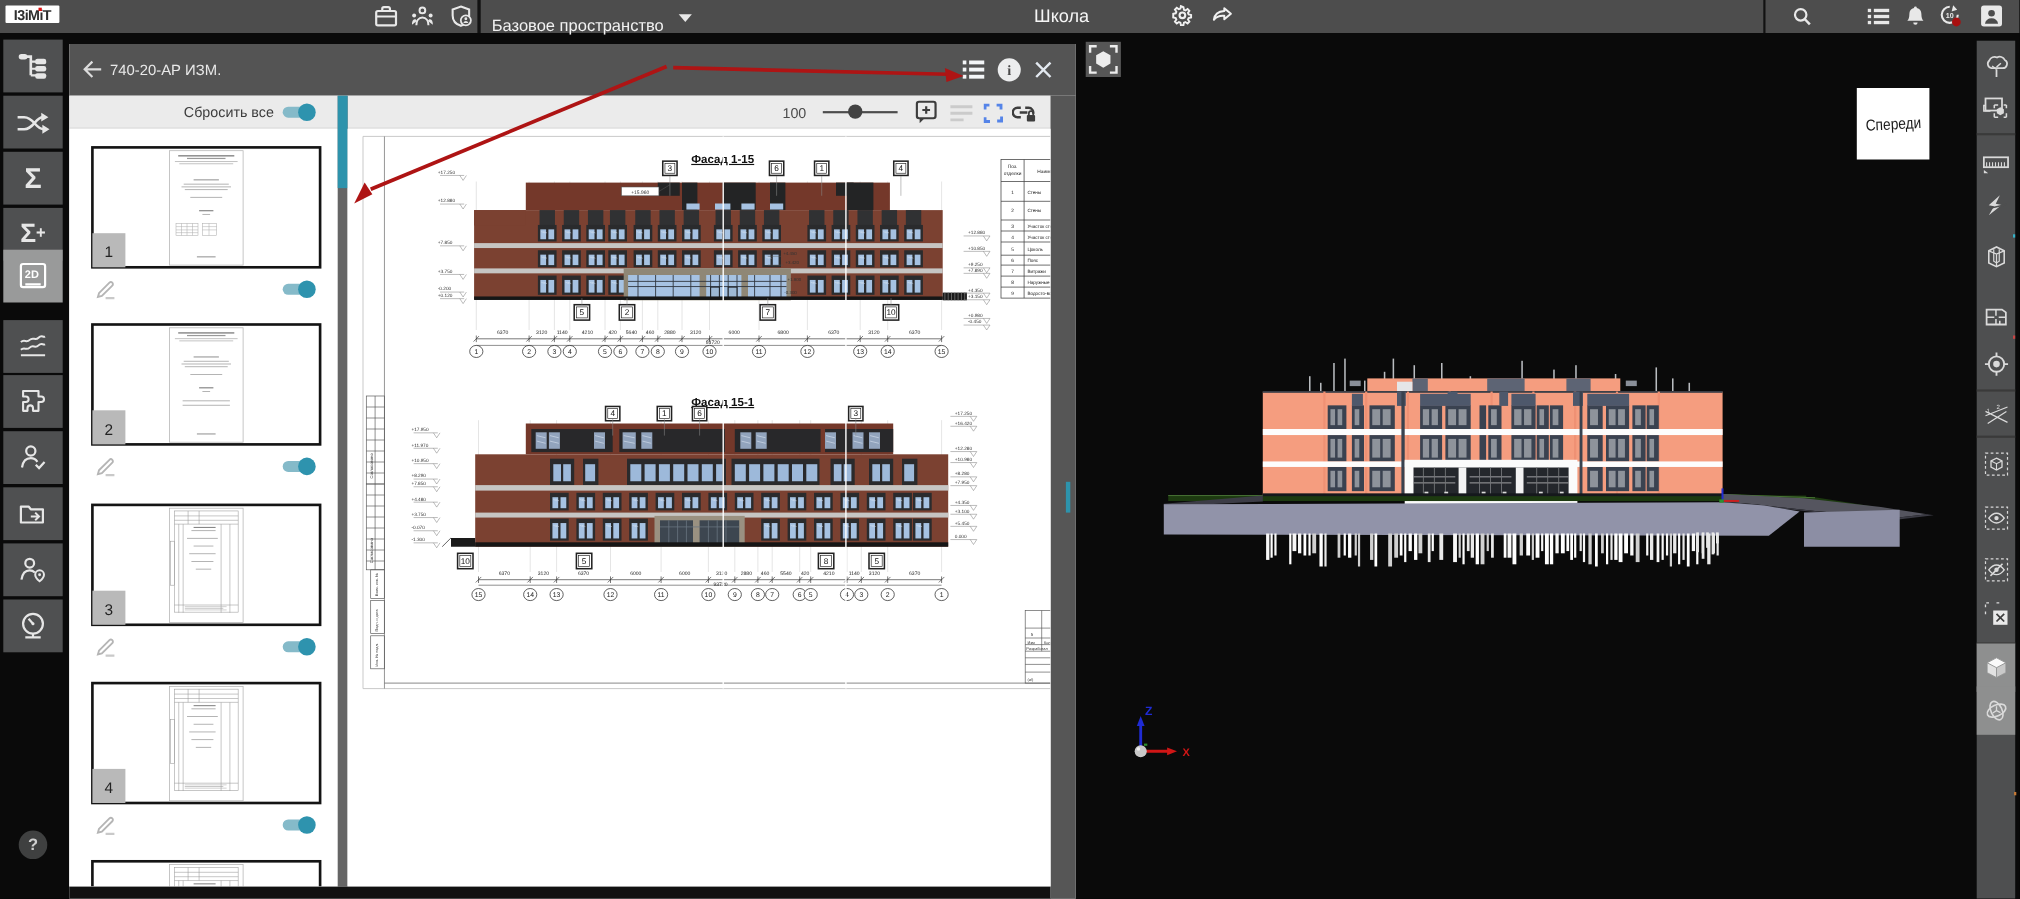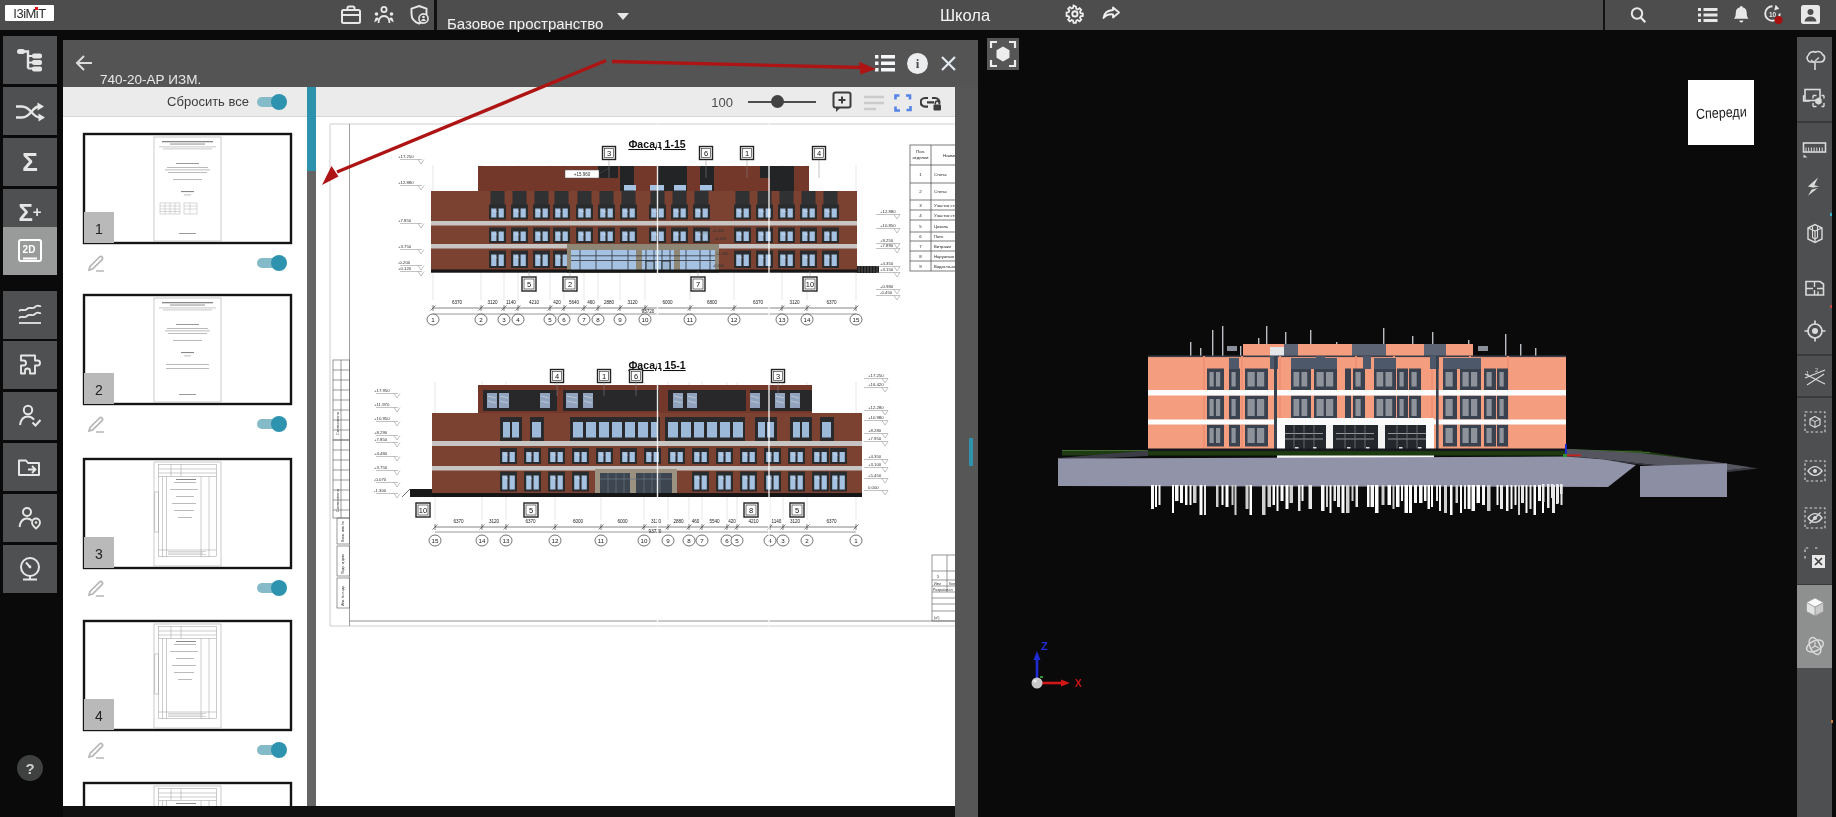--- a/index.html
+++ b/index.html
@@ -21,21 +21,21 @@
 #pbottom{left:0;top:766px;width:892px;height:11px;background:#111}
 #view3d{left:985px;top:30px;width:851px;height:787px;background:#0a0a0a}
 #rightbar{left:1797px;top:37px;width:35px;height:780px;background:#4e4f50}
 .rtile{position:absolute;left:0;width:35px;height:44px;display:flex;align-items:center;justify-content:center}
 .rtile.sel{background:#8e8f8f}
 text{font-family:"Liberation Sans",sans-serif}
 </style></head><body>
 <div id="app">
 <div id="topbar" class="abs">
       <div class="abs" style="left:5px;top:5px;width:49px;height:16px;background:#fff;border-radius:1px"></div>
-      <div class="abs" style="left:5px;top:5px;width:49px;height:16px;display:flex;align-items:center;justify-content:center;font-weight:normal;font-size:13px;color:#2e2e2e;letter-spacing:-0.5px">I3iMiT</div>
+      <div class="abs" style="left:5px;top:5px;width:49px;height:16px;display:flex;align-items:center;justify-content:center;font-weight:bold;font-size:13px;color:#2e2e2e;letter-spacing:-0.5px">I3iMiT</div>
       <div class="abs" style="left:34.8px;top:6.8px;width:2.8px;height:2.8px;background:#e01010"></div>
       <div class="abs" style="left:339px;top:3px"><svg width="24" height="24" style="">
           <rect x="3" y="7" width="18" height="13" rx="1.5" fill="none" stroke="#e8e8e8" stroke-width="2"></rect>
           <path d="M8.5 7V5a1.5 1.5 0 0 1 1.5-1.5h4A1.5 1.5 0 0 1 15.5 5v2" fill="none" stroke="#e8e8e8" stroke-width="2"></path>
           <path d="M3 12h18" stroke="#e8e8e8" stroke-width="2"></path>
         </svg></div>
       <div class="abs" style="left:372px;top:3px"><svg width="24" height="24" style="">
           <circle cx="12" cy="6.5" r="2.6" fill="none" stroke="#e8e8e8" stroke-width="1.8"></circle>
           <path d="M6.5 20c0-4 2-7 5.5-7s5.5 3 5.5 7" fill="none" stroke="#e8e8e8" stroke-width="1.8"></path>
           <circle cx="4.5" cy="11" r="1.8" fill="#e8e8e8"></circle>
@@ -161,21 +161,21 @@
           <path d="M13 20v3M6 23.5h14" stroke="#e6e6e6" stroke-width="2"></path>
         </svg>
       </div>
       <div class="abs" style="left:17px;top:725px;width:26px;height:26px;border-radius:50%;background:#3f4040;color:#cfcfcf;display:flex;align-items:center;justify-content:center;font-size:15px;font-weight:bold">?</div>
     </div>
 <div id="panel" class="abs">
       <div id="phead" class="abs">
         <div class="abs" style="left:11px;top:14px"><svg width="19" height="18" style="">
             <path d="M10 2L3 9l7 7M3.5 9H18" fill="none" stroke="#dcdcdc" stroke-width="2"></path>
           </svg></div>
-        <div class="abs" style="left:37px;top:16px;height:47px;display:flex;align-items:center;font-size:13.5px;color:#e9e9e9">740-20-АР ИЗМ.</div>
+        <div class="abs" style="left:37px;top:0;height:47px;display:flex;align-items:center;font-size:13.5px;color:#e9e9e9">740-20-АР ИЗМ.</div>
         <div class="abs" style="left:812px;top:14px"><svg width="20" height="19" style="">
             <rect x="0" y="1" width="3.5" height="3.5" fill="#f4f6f8"></rect>
             <rect x="0" y="7.5" width="3.5" height="3.5" fill="#f4f6f8"></rect>
             <rect x="0" y="14" width="3.5" height="3.5" fill="#f4f6f8"></rect>
             <rect x="6" y="1" width="14" height="3.5" fill="#f4f6f8"></rect>
             <rect x="6" y="7.5" width="14" height="3.5" fill="#f4f6f8"></rect>
             <rect x="6" y="14" width="14" height="3.5" fill="#f4f6f8"></rect>
           </svg></div>
         <div class="abs" style="left:844px;top:13px;width:21px;height:21px;border-radius:50%;background:#ecedee;color:#4a4a4a;display:flex;align-items:center;justify-content:center;font-size:13px;font-weight:bold;font-family:'Liberation Serif',serif">i</div>
         <div class="abs" style="left:877px;top:15px"><svg width="17" height="17" style="">

